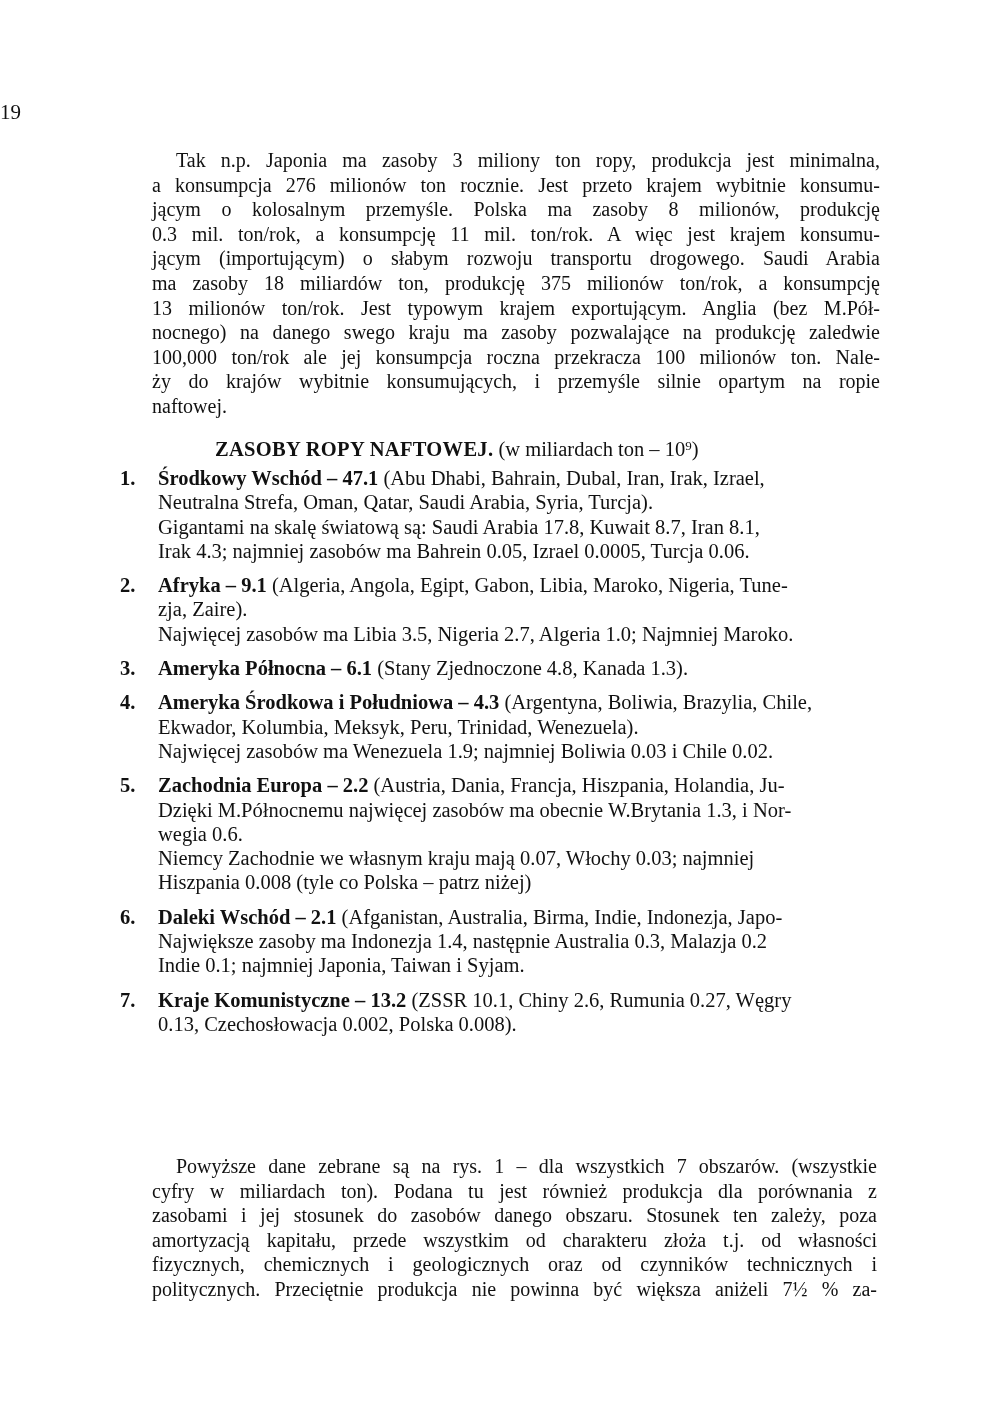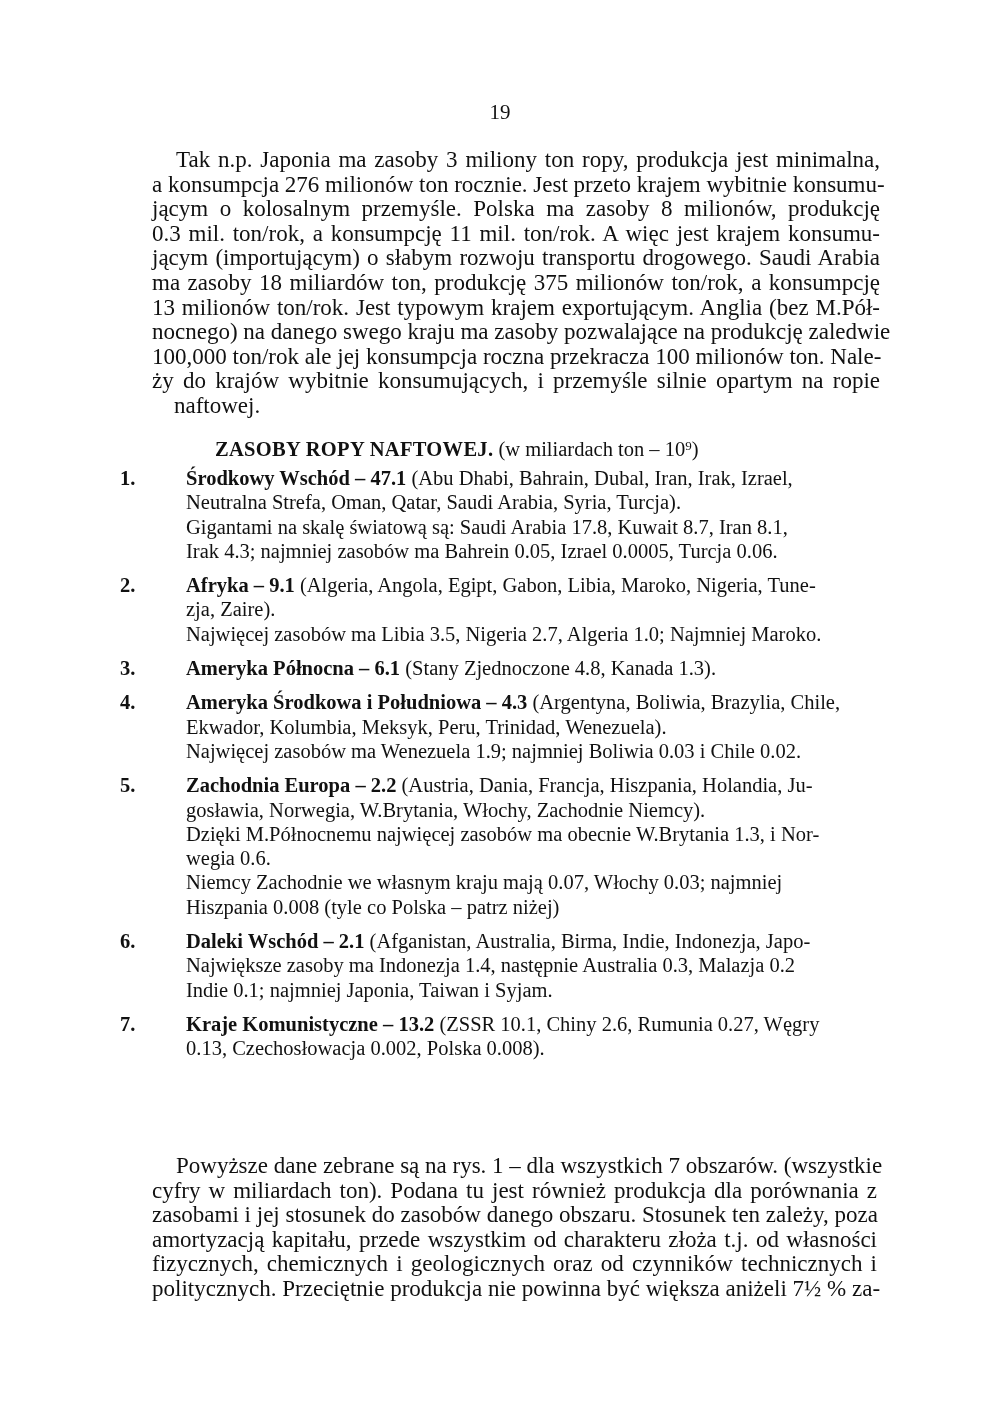--- a/index.html
+++ b/index.html
@@ -3,43 +3,43 @@
 <meta charset="utf-8">
 <style>
   html, body { margin: 0; padding: 0; background: #ffffff; }
   body {
     width: 1000px; height: 1420px; position: relative; overflow: hidden;
     font-family: "Liberation Serif", "DejaVu Serif", serif;
     color: #111111;
   }
   .page-number {
     position: absolute; top: 100px; left: 0; width: 1000px;
-    text-align: center; font-size: 21px;
+    font-size: 21px;
   }
   .para {
     position: absolute; left: 152px; width: 728px;
-    font-size: 23px; line-height: 24.6px;
+    font-size: 20px; line-height: 24.6px;
     text-align: justify;
   }
   .para .line { display: block; text-align: justify; text-align-last: justify; white-space: nowrap; }
-  .para .line.last { text-align-last: left; margin-left: 22px; }
+  .para .line.last { text-align-last: left; }
   .intro { top: 148px; }
   .heading {
     position: absolute; top: 438px; left: 215px;
     font-size: 20.5px; white-space: nowrap;
   }
   .heading b { font-weight: bold; letter-spacing: 0.3px; }
   .heading sup { font-size: 13px; vertical-align: 6px; }
   .list {
     position: absolute; left: 120px; width: 766px; top: 466px;
     font-size: 20.5px; line-height: 24.3px;
   }
   .item { position: relative; padding-left: 38px; margin-bottom: 10px; }
   .item .num { position: absolute; left: 0; top: 0; font-weight: bold; }
-  .item .ln { display: block; white-space: nowrap; margin-left: 28px; }
+  .item .ln { display: block; white-space: nowrap; }
   .item b { font-weight: bold; }
   .summary { top: 1154px; left: 152px; width: 725px; line-height: 24.5px; }
 </style>
 </head>
 <body>
 
 <div class="page-number">19</div>
 
 <div class="para intro">
   <span class="line" style="padding-left:24px">Tak n.p. Japonia ma zasoby 3 miliony ton ropy, produkcja jest minimalna,</span>
@@ -80,21 +80,20 @@
     </div>
     <div class="item">
       <span class="num">4.</span>
       <span class="ln"><b>Ameryka Środkowa i Południowa</b> <b>– 4.3</b><span> (Argentyna, Boliwia, Brazylia, Chile,</span></span>
       <span class="ln">Ekwador, Kolumbia, Meksyk, Peru, Trinidad, Wenezuela).</span>
       <span class="ln">Najwięcej zasobów ma Wenezuela 1.9; najmniej Boliwia 0.03 i Chile 0.02.</span>
     </div>
     <div class="item">
       <span class="num">5.</span>
       <span class="ln"><b>Zachodnia Europa</b> <b>– 2.2</b><span> (Austria, Dania, Francja, Hiszpania, Holandia, Ju-</span></span>
-      <span class="ln">gosławia, Norwegia, W.Brytania, Włochy, Zachodnie Niemcy).</span>
       <span class="ln">Dzięki M.Północnemu najwięcej zasobów ma obecnie W.Brytania 1.3, i Nor-</span>
       <span class="ln">wegia 0.6.</span>
       <span class="ln">Niemcy Zachodnie we własnym kraju mają 0.07, Włochy 0.03; najmniej</span>
       <span class="ln">Hiszpania 0.008 (tyle co Polska – patrz niżej)</span>
     </div>
     <div class="item">
       <span class="num">6.</span>
       <span class="ln"><b>Daleki Wschód</b> <b>– 2.1</b><span> (Afganistan, Australia, Birma, Indie, Indonezja, Japo-</span></span>
       <span class="ln">Największe zasoby ma Indonezja 1.4, następnie Australia 0.3, Malazja 0.2</span>
       <span class="ln">Indie 0.1; najmniej Japonia, Taiwan i Syjam.</span>

